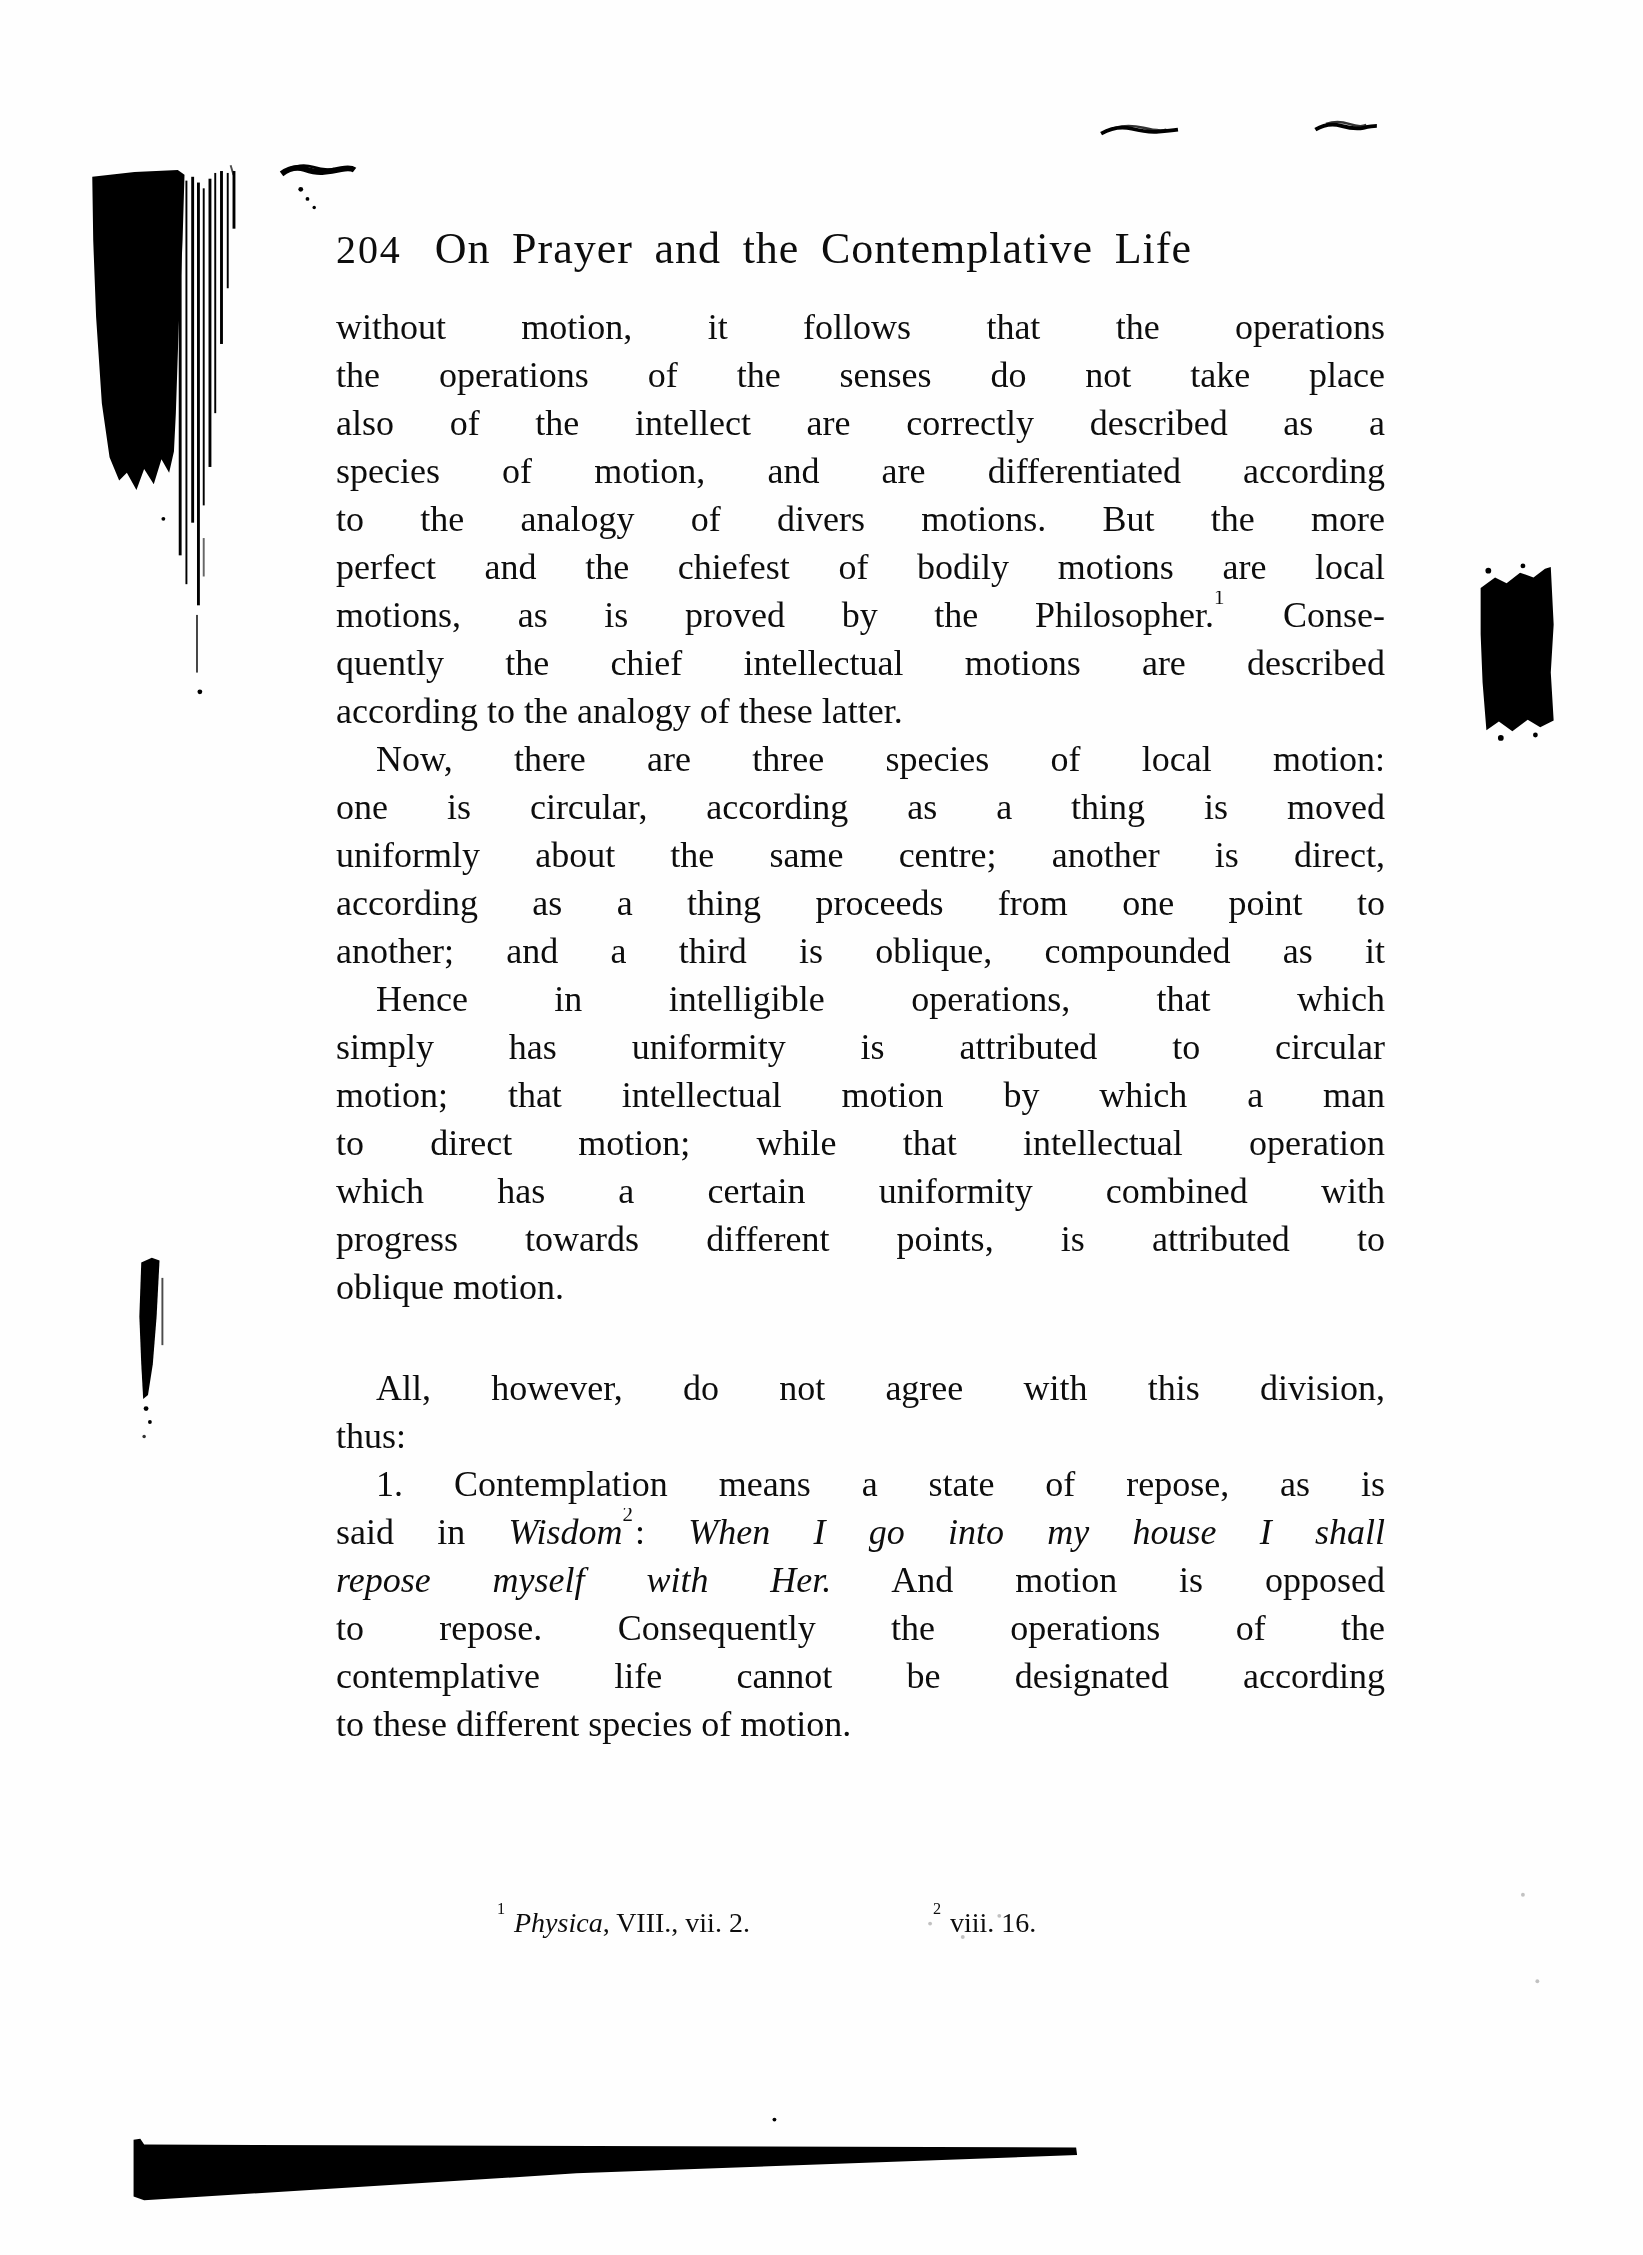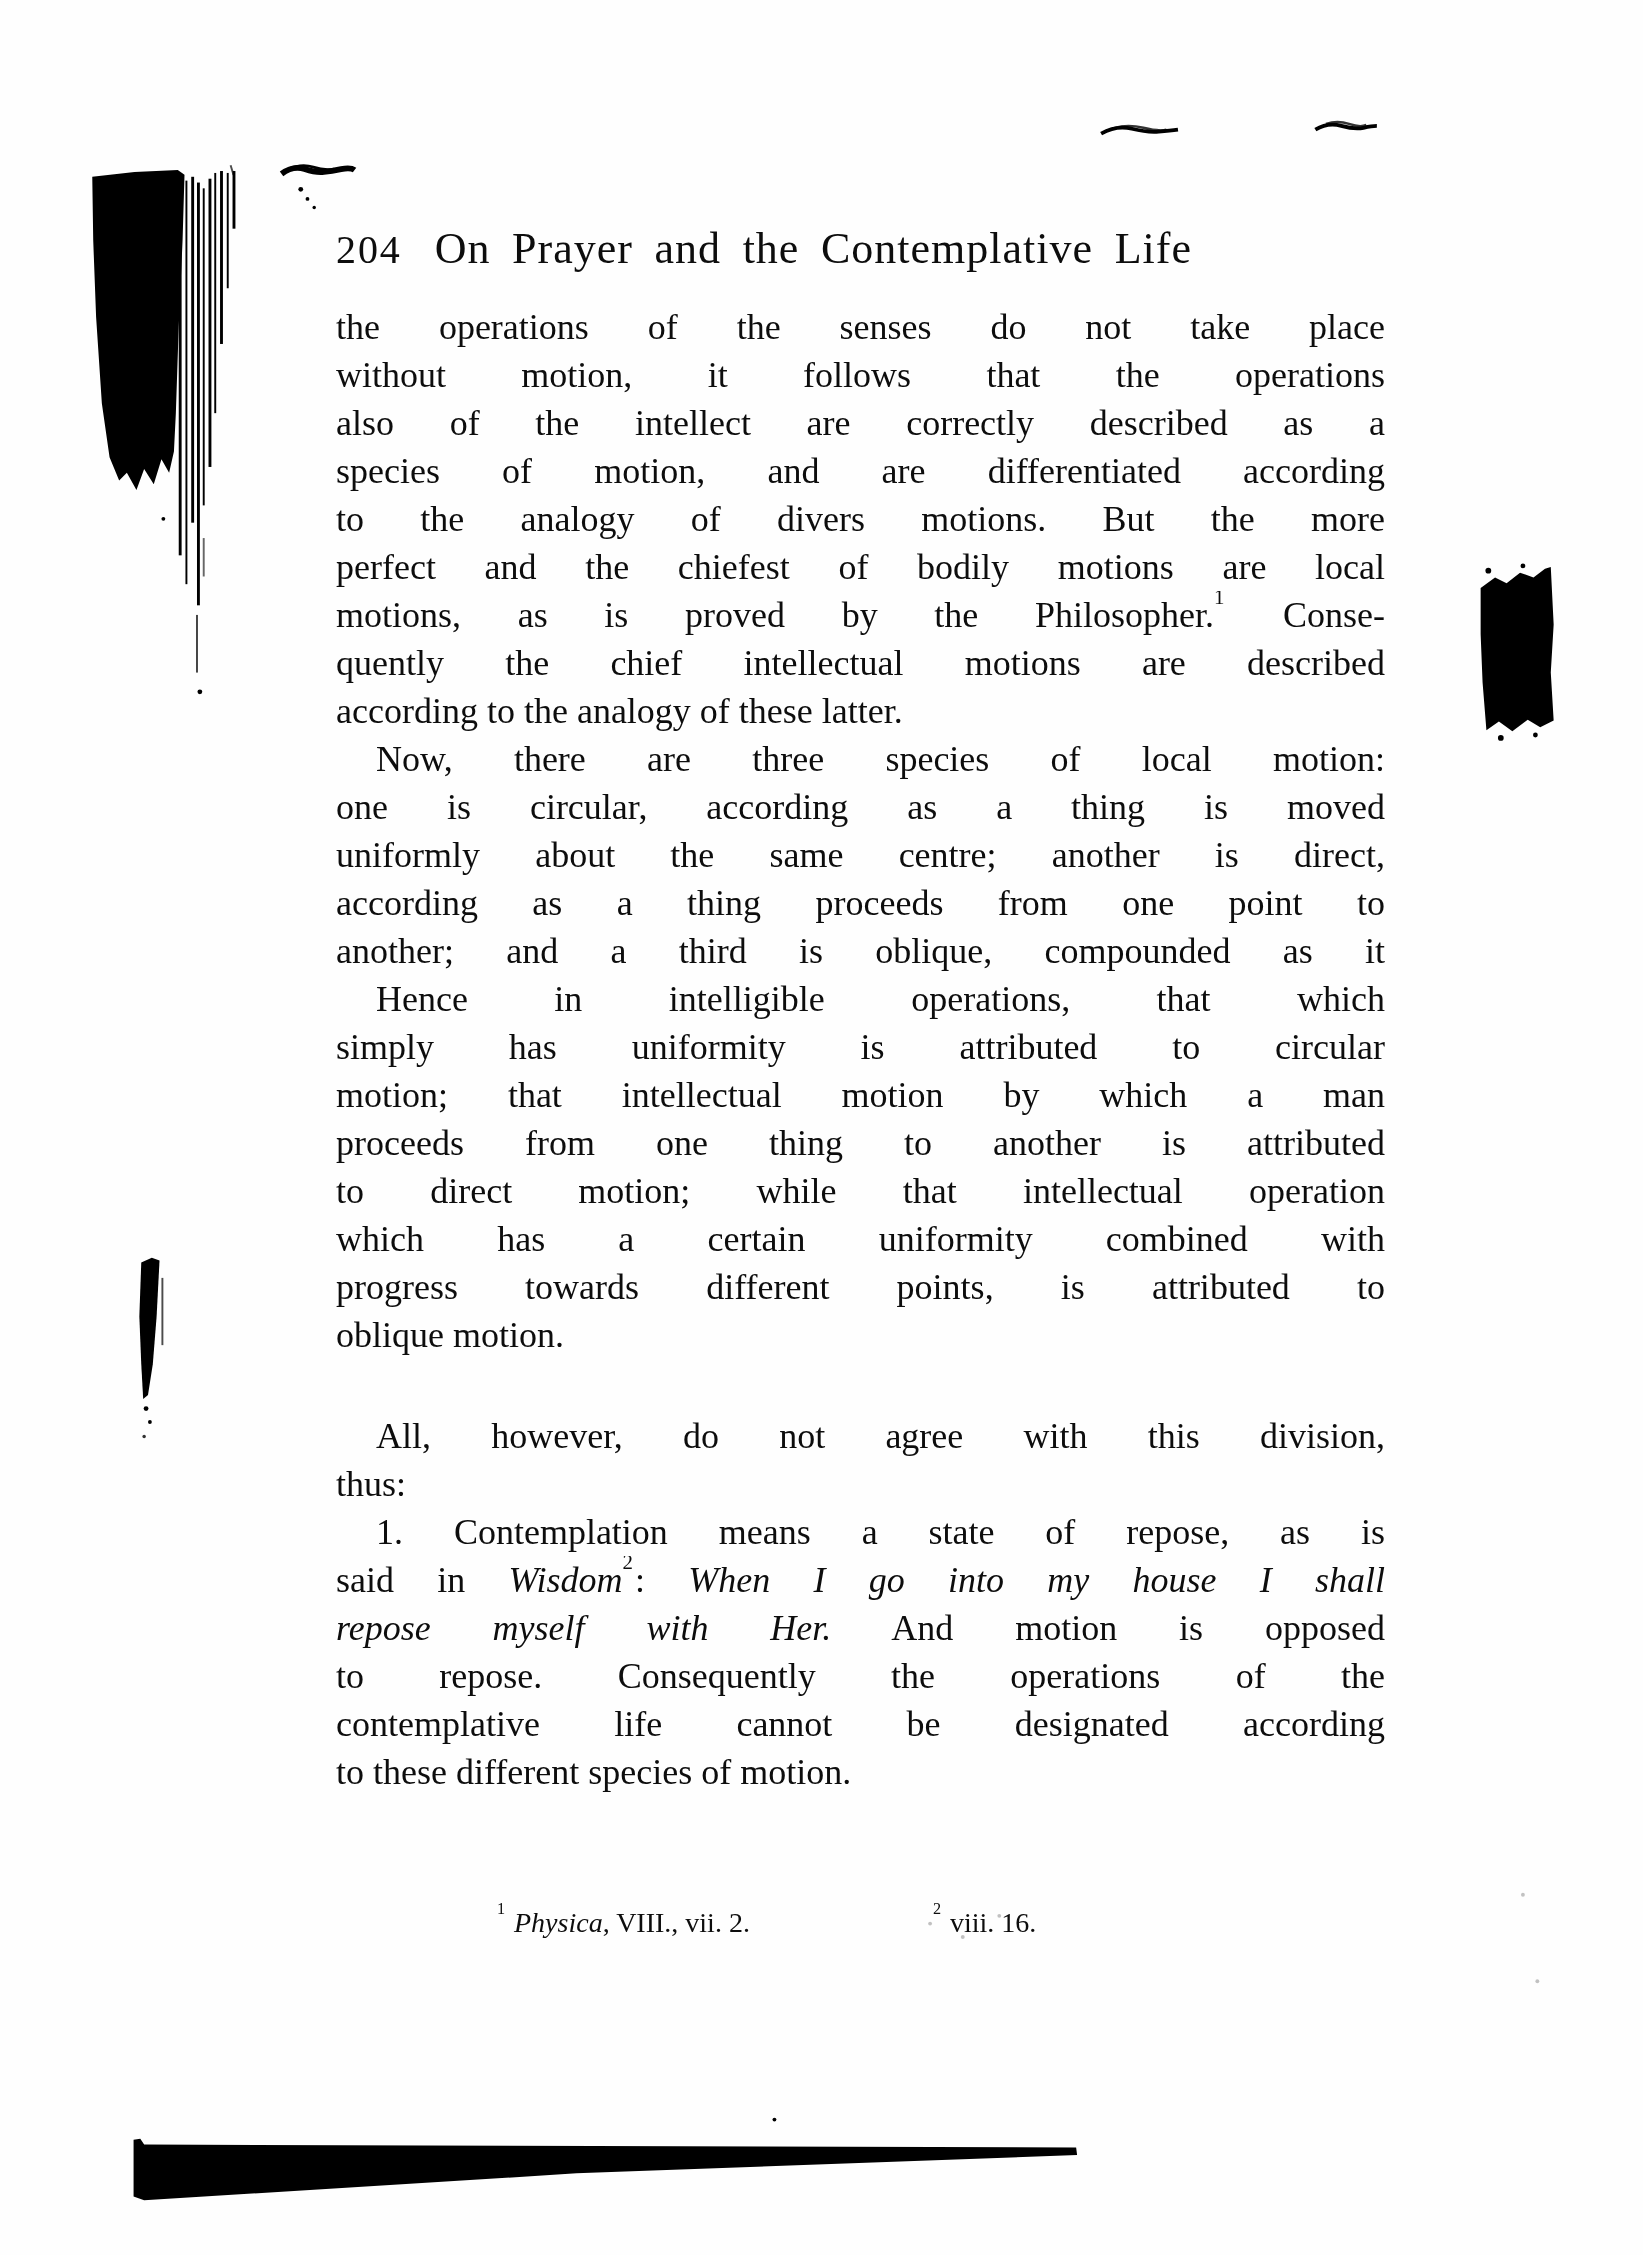--- a/index.html
+++ b/index.html
@@ -144,42 +144,41 @@
     </g>
   </svg>
 
   <div class="running-head">
     <span class="page-number">204</span>
     <span class="head-title">On Prayer and the Contemplative Life</span>
   </div>
 
   <div class="text-block">
       <div class="para">
+        <div class="line"><span>without motion, it follows that the operations</span></div>
         <div class="line"><span>the operations of the senses do not take place</span></div>
-        <div class="line"><span>without motion, it follows that the operations</span></div>
         <div class="line"><span>also of the intellect are correctly described as a</span></div>
         <div class="line"><span>species of motion, and are differentiated according</span></div>
         <div class="line"><span>to the analogy of divers motions. But the more</span></div>
         <div class="line"><span>perfect and the chiefest of bodily motions are local</span></div>
         <div class="line"><span>motions, as is proved by the Philosopher.</span><sup>1</sup><span> Conse-</span></div>
         <div class="line"><span>quently the chief intellectual motions are described</span></div>
         <div class="line last"><span>according to the analogy of these latter.</span></div>
       </div>
       <div class="para">
         <div class="line indent"><span>Now, there are three species of local motion:</span></div>
         <div class="line"><span>one is circular, according as a thing is moved</span></div>
         <div class="line"><span>uniformly about the same centre; another is direct,</span></div>
         <div class="line"><span>according as a thing proceeds from one point to</span></div>
         <div class="line"><span>another; and a third is oblique, compounded as it</span></div>
       </div>
       <div class="para">
         <div class="line indent"><span>Hence in intelligible operations, that which</span></div>
         <div class="line"><span>simply has uniformity is attributed to circular</span></div>
         <div class="line"><span>motion; that intellectual motion by which a man</span></div>
-        <div class="line"><span>proceeds from one thing to another is attributed</span></div>
         <div class="line"><span>to direct motion; while that intellectual operation</span></div>
         <div class="line"><span>which has a certain uniformity combined with</span></div>
         <div class="line"><span>progress towards different points, is attributed to</span></div>
         <div class="line last"><span>oblique motion.</span></div>
       </div>
       <div class="para space-before">
         <div class="line indent"><span>All, however, do not agree with this division,</span></div>
         <div class="line last"><span>thus:</span></div>
       </div>
       <div class="para">

